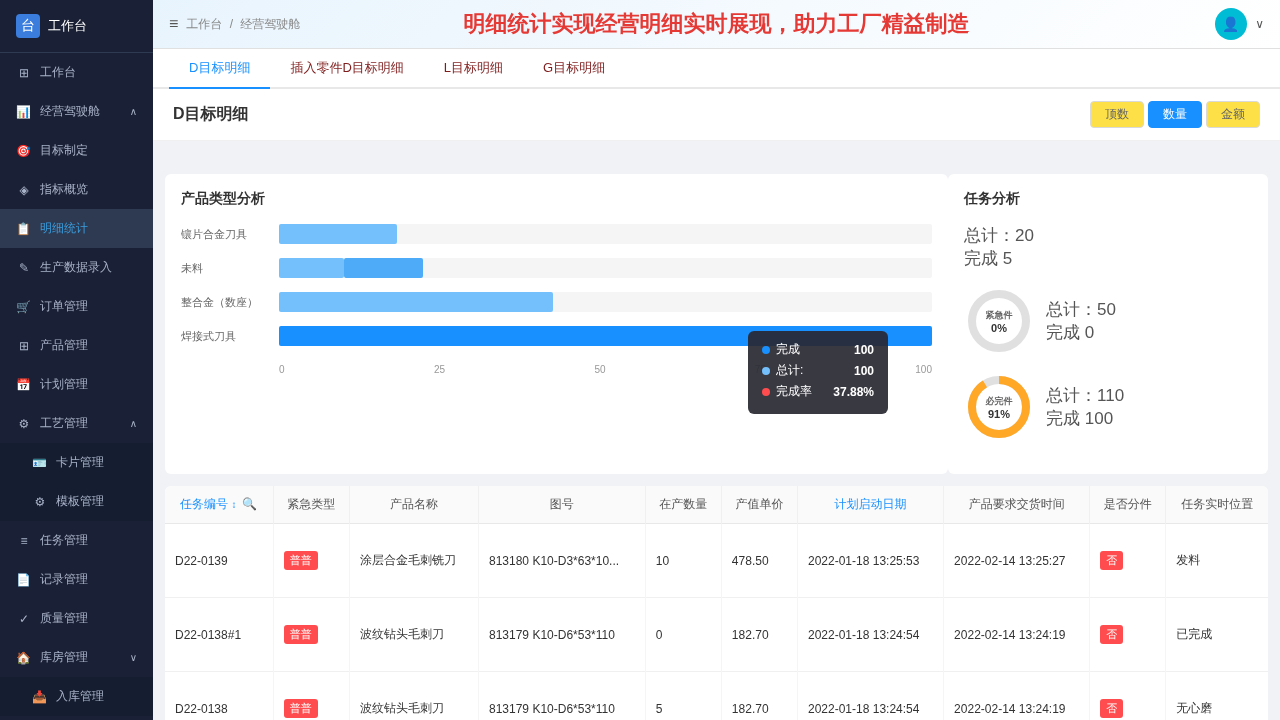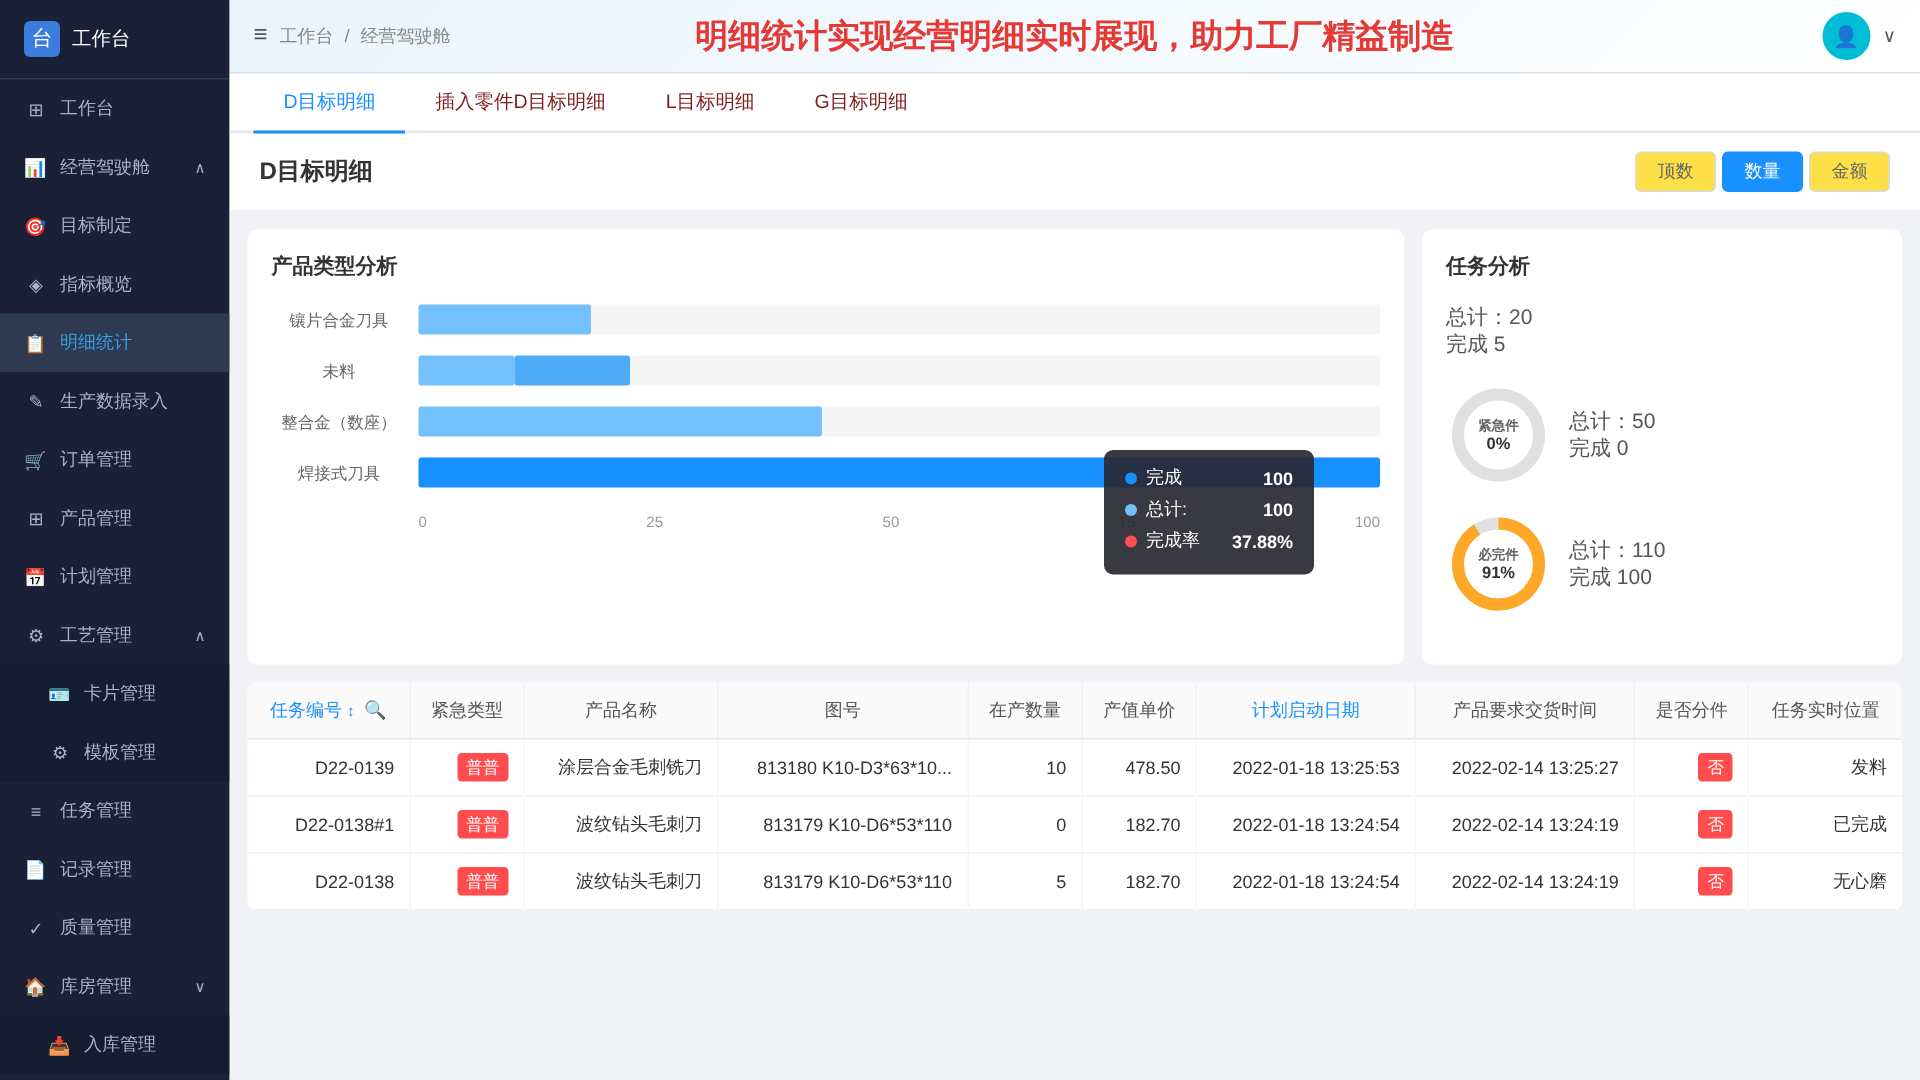--- a/index.html
+++ b/index.html
@@ -149,23 +149,23 @@
     }
     .filter-btn.active {
       background: #1890ff;
       color: #fff;
       border-color: #1890ff;
     }
 
     
     .charts-row {
       display: flex;
-      gap: 12px;
       padding: 12px 12px;
       background: #f0f2f5;
+      margin-top: 21px;
     }
 
     
     .chart-card {
       background: #fff;
       border-radius: 6px;
       padding: 16px;
       flex: 1;
       position: relative;
     }
@@ -174,21 +174,21 @@
     
     .bar-chart { width: 100%; }
     .bar-row {
       display: flex;
       align-items: center;
       margin-bottom: 14px;
       gap: 8px;
     }
     .bar-label {
       width: 90px;
-      text-align: center;
+      text-align: left;
       font-size: 11px;
       color: #666;
       flex-shrink: 0;
     }
     .bar-track {
       flex: 1;
       height: 20px;
       background: #f5f5f5;
       border-radius: 2px;
       position: relative;
@@ -251,21 +251,21 @@
       position: absolute;
       top: 50%; left: 50%;
       transform: translate(-50%, -50%);
       text-align: center;
       font-size: 10px;
       color: #333;
       font-weight: 600;
     }
     .donut-center .pct { font-size: 11px; }
     .donut-center .lbl { font-size: 9px; color: #666; }
-    .donut-info { font-size: 14px; color: #555; }
+    .donut-info { font-size: 17px; color: #555; }
 
     
     .table-wrap {
       background: #fff;
       margin: 0 12px 12px;
       border-radius: 6px;
       overflow: auto;
     }
     table {
       width: 100%;
@@ -283,22 +283,22 @@
       font-weight: 500;
       white-space: nowrap;
       border-right: 1px solid #f0f0f0;
     }
     thead th:last-child { border-right: none; }
     thead th.sortable { color: #1890ff; cursor: pointer; }
     tbody tr {
       border-bottom: 1px solid #f0f0f0;
     }
     tbody td {
-      padding: 9px 10px;
-      text-align: right;
+      padding: 27px 10px;
+      text-align: left;
       color: #333;
       white-space: nowrap;
       border-right: 1px solid #f5f5f5;
       margin-top: 32px;
     }
     tbody td:last-child { border-right: none; }
     .urgent-badge {
       background: #ff4d4f;
       color: #fff;
       border-radius: 3px;

